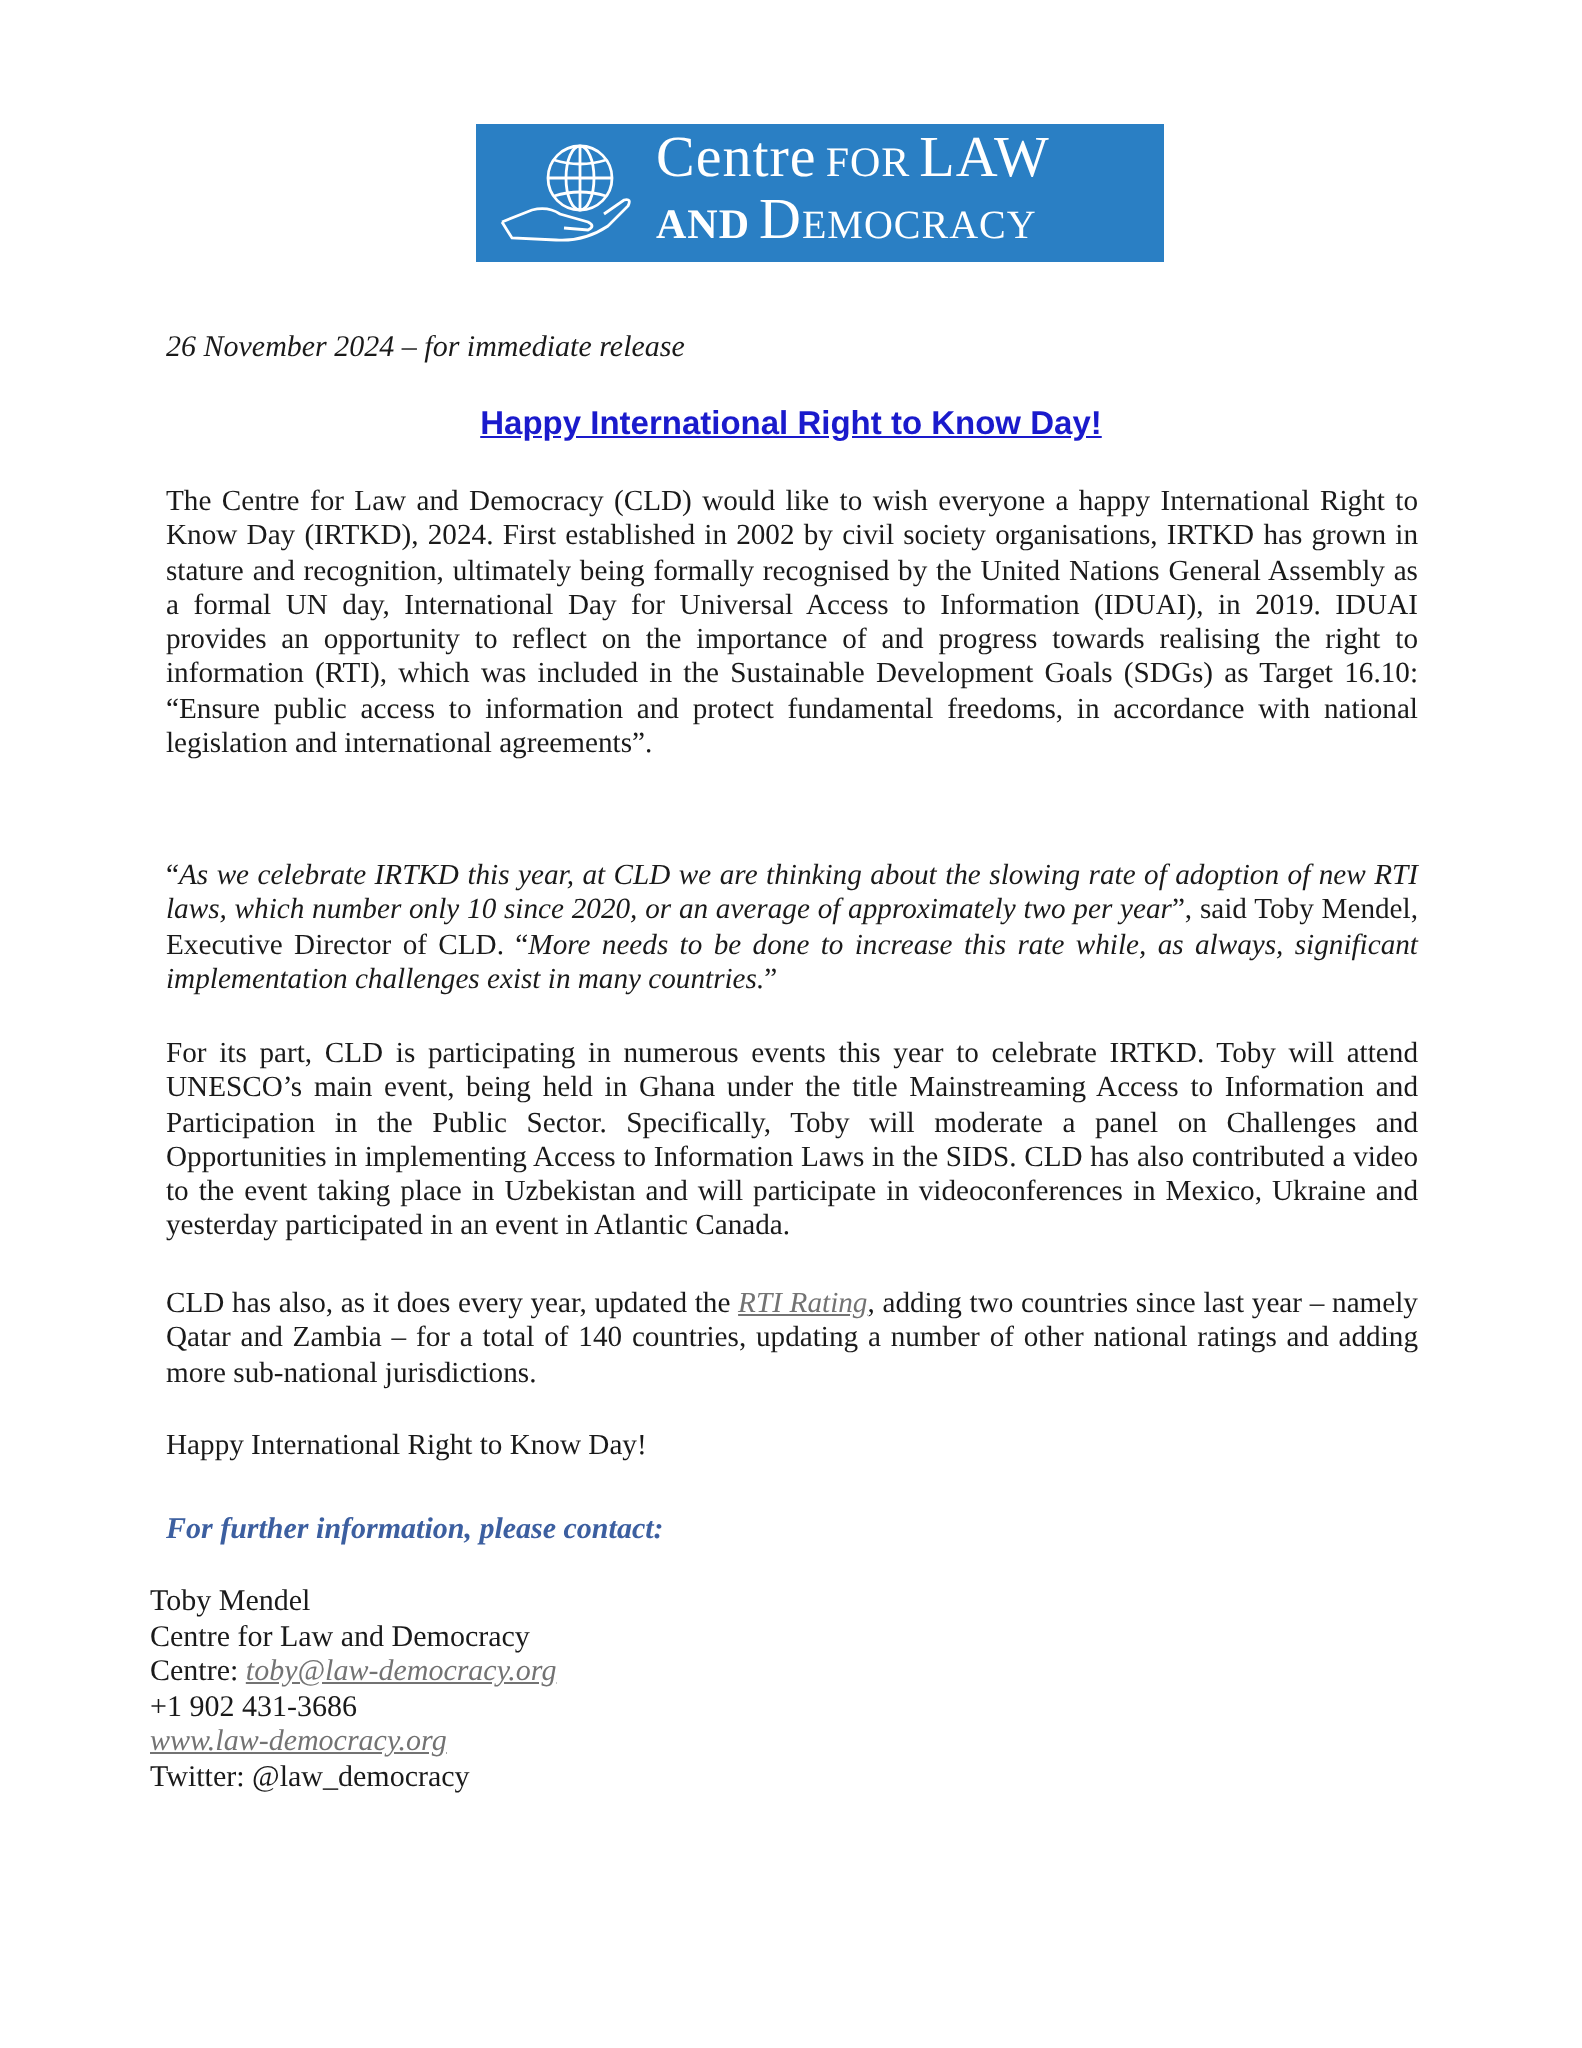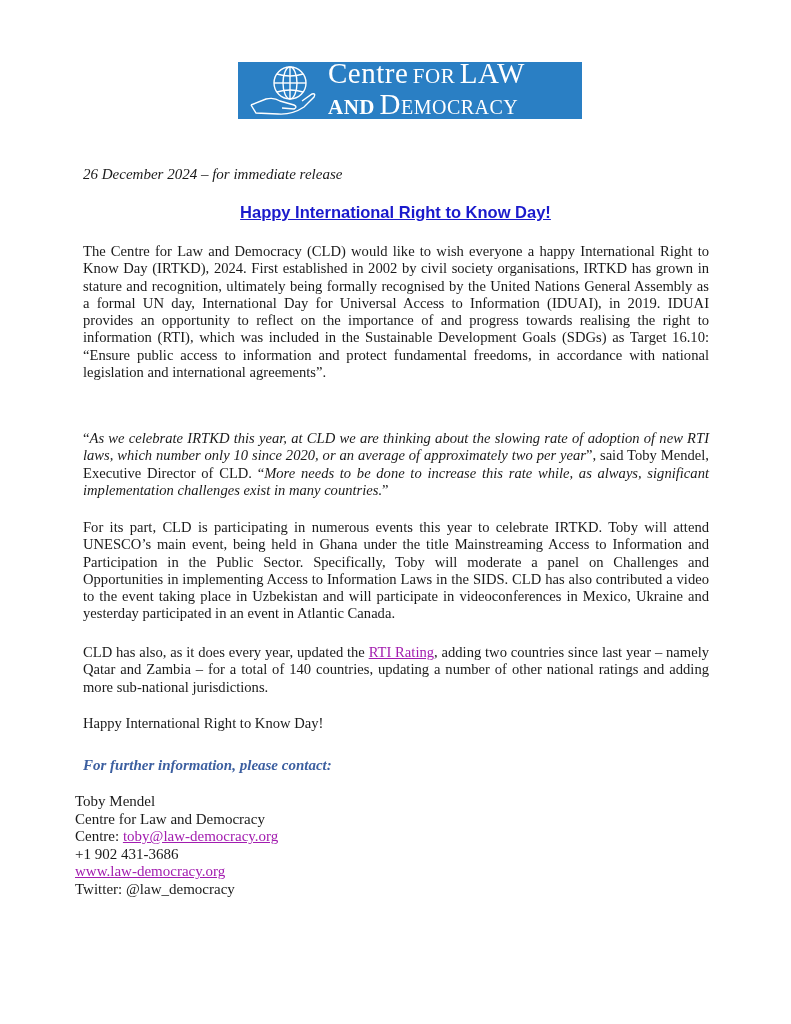--- a/index.html
+++ b/index.html
@@ -2,21 +2,21 @@
 <html><head>
   <meta charset="utf-8">
   <style>
     html, body { margin: 0; padding: 0; background: #ffffff; }
     body {
       width: 791px; height: 1024px; position: relative; overflow: hidden;
       font-family: "DejaVu Serif", "Liberation Serif", serif;
       color: #1a1a1a;
     }
     .logo {
-      position: absolute; left: 238px; top: 62px; width: 344px; height: 57px;
+      position: absolute; left: 238px; top: 62px; width: 344px; height: 69px;
       background: #2a7fc4; display: flex; align-items: center;
       box-sizing: border-box; padding-left: 10px;
     }
     .logo svg { width: 76px; height: 60px; flex: none; }
     .logo-text {
       color: #ffffff; font-family: "Liberation Serif", serif;
       line-height: 27px; margin-left: 4px; letter-spacing: 0.5px;
     }
     .logo-text .big { font-size: 29px; }
     .logo-text .small { font-size: 21px; }
@@ -28,21 +28,21 @@
       position: absolute; left: 0; width: 791px; top: 203px; text-align: center;
       font-family: "Liberation Sans", sans-serif; font-weight: bold; font-size: 16.5px;
       color: #1a1acc; text-decoration: underline;
     }
     .para {
       position: absolute; left: 83px; width: 626px;
       font-family: "Liberation Serif", serif; font-size: 14.6px; line-height: 17.3px;
       text-align: justify; margin: 0;
     }
     .para i { font-style: italic; }
-    .link { color: #a21caf; text-decoration: underline; }
+    .link { color: #737373; text-decoration: underline; font-style: italic; }
     .contact-head {
       position: absolute; left: 83px; top: 757px;
       font-family: "Liberation Serif", serif; font-style: italic; font-weight: bold;
       font-size: 15px; color: #3c5fa0;
     }
     .contact {
       position: absolute; left: 75px; top: 793px;
       font-family: "Liberation Serif", serif; font-size: 15px; line-height: 17.5px;
     }
     .contact div { white-space: nowrap; }
@@ -69,21 +69,21 @@
       <span class="small" style="text-transform:uppercase;">for</span>
       <span class="big" style="text-transform:uppercase;">Law</span>
     </div>
     <div>
       <span class="small" style="text-transform:uppercase;font-weight:bold;">and</span>
       <span class="big" style="font-variant:small-caps;">Democracy</span>
     </div>
   </div>
 </div>
 
-<div class="date">26 December 2024 – for immediate release</div>
+<div class="date">26 November 2024 – for immediate release</div>
 
 <div class="title">Happy International Right to Know Day!</div>
 
 <p class="para" style="top:243px;">The Centre for Law and Democracy (CLD) would like to wish everyone a happy International Right to Know Day (IRTKD), 2024. First established in 2002 by civil society organisations, IRTKD has grown in stature and recognition, ultimately being formally recognised by the United Nations General Assembly as a formal UN day, International Day for Universal Access to Information (IDUAI), in 2019. IDUAI provides an opportunity to reflect on the importance of and progress towards realising the right to information (RTI), which was included in the Sustainable Development Goals (SDGs) as Target 16.10: “Ensure public access to information and protect fundamental freedoms, in accordance with national legislation and international agreements”.</p>
 
 <p class="para" style="top:430px;"><span>“</span><i>As we celebrate IRTKD this year, at CLD we are thinking about the slowing rate of adoption of new RTI laws, which number only 10 since 2020, or an average of approximately two per year</i><span>”, said Toby Mendel, Executive Director of CLD. “</span><i>More needs to be done to increase this rate while, as always, significant implementation challenges exist in many countries.</i><span>”</span></p>
 
 <p class="para" style="top:519px;">For its part, CLD is participating in numerous events this year to celebrate IRTKD. Toby will attend UNESCO’s main event, being held in Ghana under the title Mainstreaming Access to Information and Participation in the Public Sector. Specifically, Toby will moderate a panel on Challenges and Opportunities in implementing Access to Information Laws in the SIDS. CLD has also contributed a video to the event taking place in Uzbekistan and will participate in videoconferences in Mexico, Ukraine and yesterday participated in an event in Atlantic Canada.</p>
 
 <p class="para" style="top:644px;"><span>CLD has also, as it does every year, updated the </span><a class="link">RTI Rating</a><span>, adding two countries since last year – namely Qatar and Zambia – for a total of 140 countries, updating a number of other national ratings and adding more sub-national jurisdictions.</span></p>

